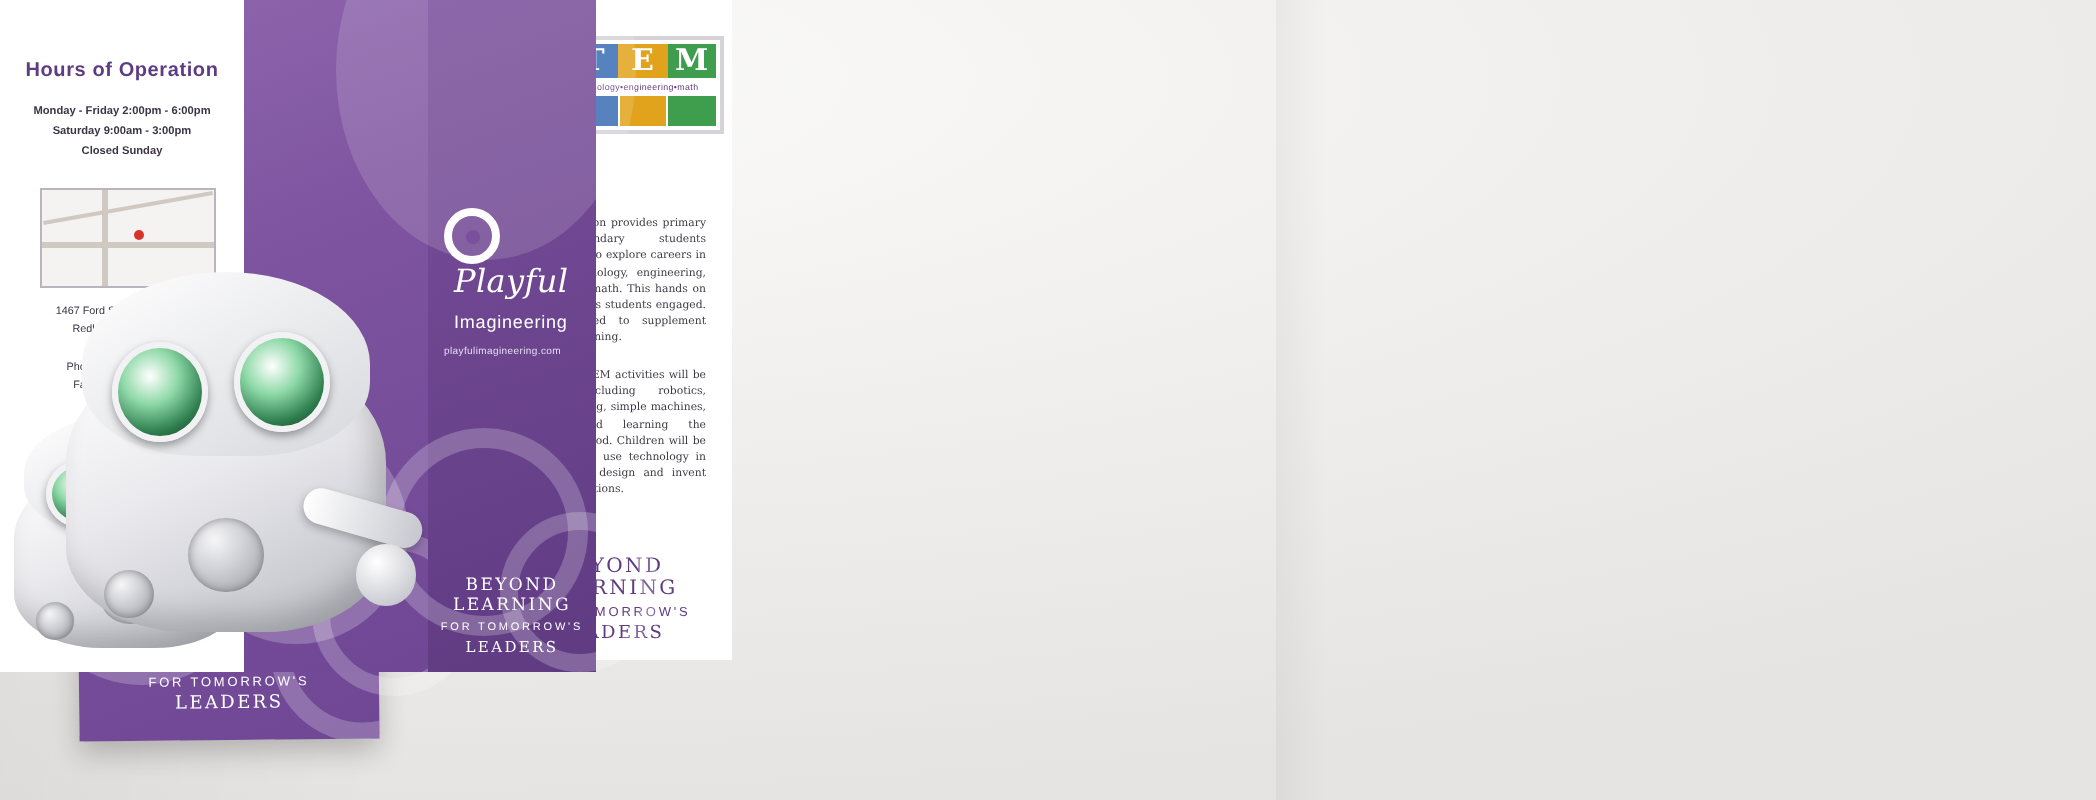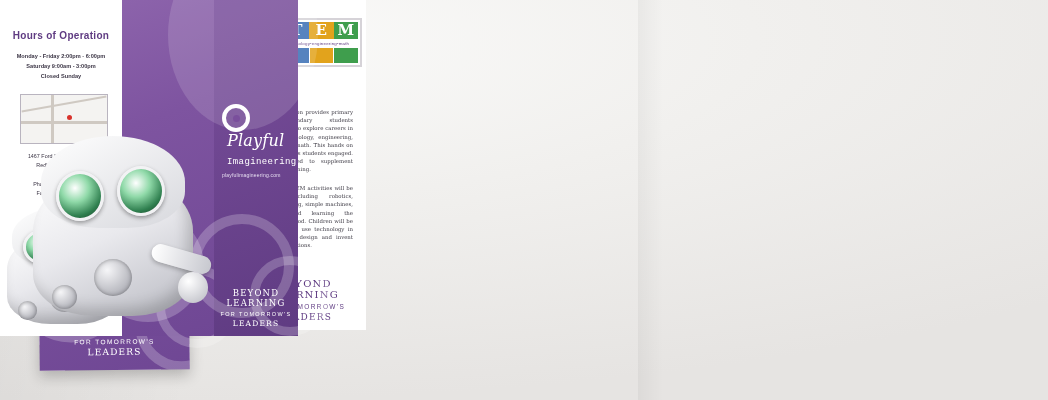--- a/index.html
+++ b/index.html
@@ -65,21 +65,21 @@
   .logo-gear:before{
     content:"";position:absolute;left:50%;top:50%;width:7px;height:7px;
     margin:-3.5px 0 0 -3.5px;border-radius:50%;background:#7a4f9c;
   }
   .logo-text{display:inline-block;vertical-align:middle;margin-left:5px;}
   .logo-playful{
     font-family:"DejaVu Serif", serif;font-style:italic;color:#5f3b82;
     font-size:19px;line-height:17px;letter-spacing:.2px;
   }
   .logo-imagineering{
-    font-family:Liberation Mono, monospace;color:#5f3b82;
+    font-family:Liberation Sans, sans-serif;color:#5f3b82;
     font-size:10px;line-height:12px;letter-spacing:.4px;
   }
   .logo-url{
     font-size:5px;color:#6b5a7a;letter-spacing:.2px;margin-top:4px;
   }
 
   .tagline{
     position:absolute;left:0;right:0;text-align:center;color:#fff;
   }
   .tagline .l1{font-family:"DejaVu Serif",serif;font-size:11px;letter-spacing:1.2px;}

